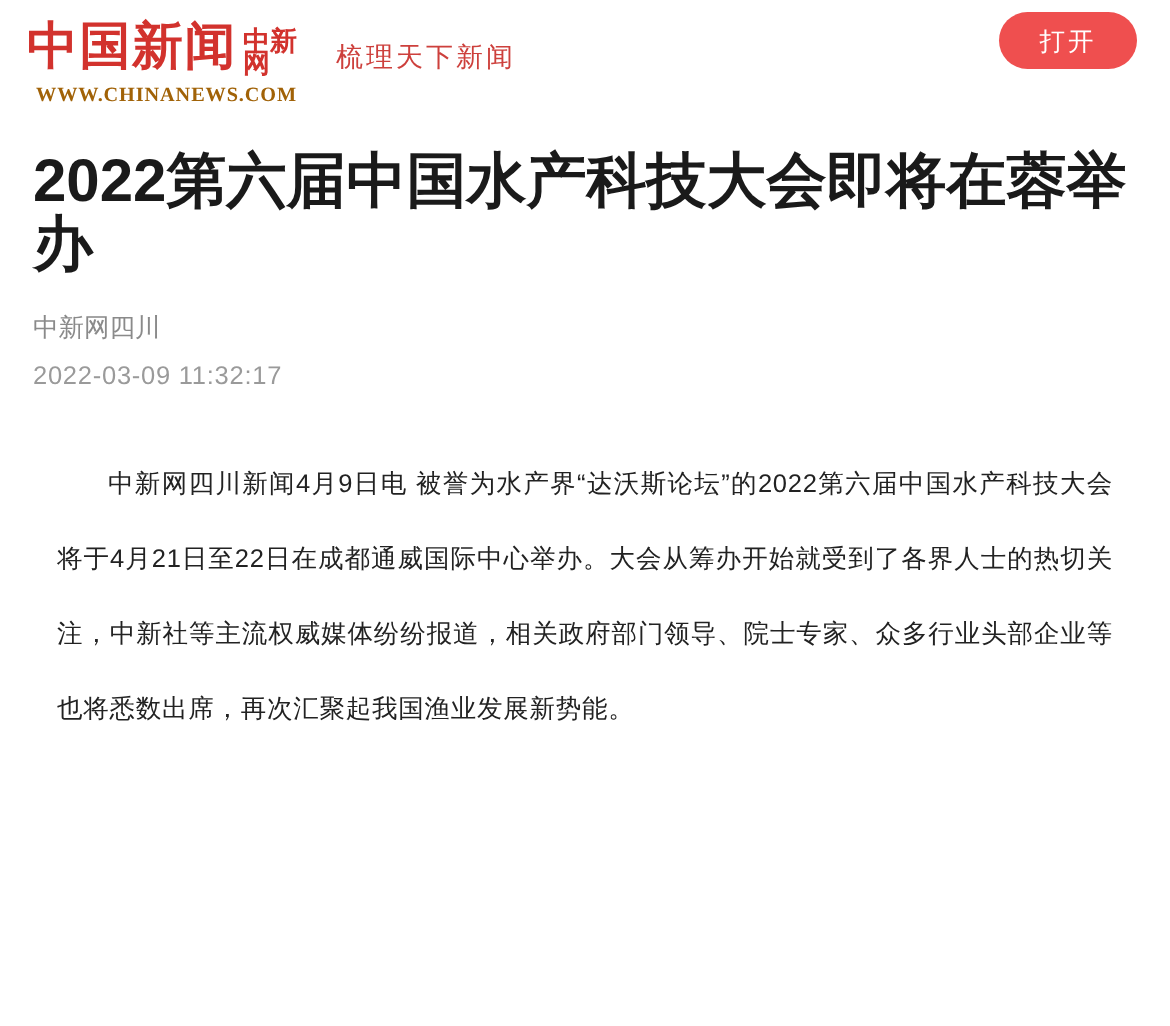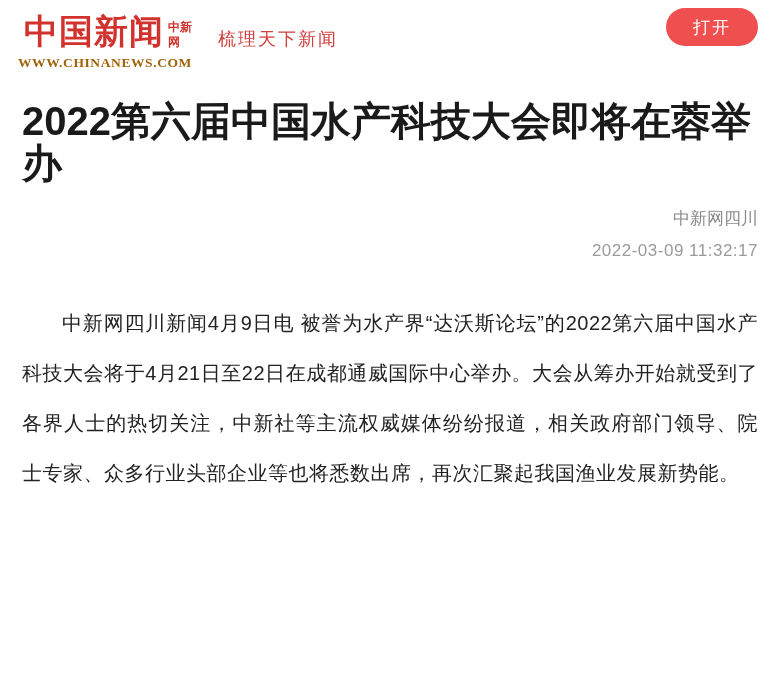--- a/index.html
+++ b/index.html
@@ -47,21 +47,21 @@
     letter-spacing: 1px;
     white-space: nowrap;
   }
   .brand-cn-stack {
     display: flex;
     flex-direction: column;
     justify-content: center;
     margin-left: 4px;
     color: #d2322d;
     font-family: "DejaVu Serif", "Liberation Serif", serif;
-    font-size: 12px;
+    font-size: 18px;
     line-height: 15px;
     font-weight: bold;
   }
   .brand-url {
     margin-top: 5px;
     font-family: Liberation Serif, serif;
     font-size: 13.5px;
     letter-spacing: 0.6px;
     color: #a16207;
     font-weight: bold;
@@ -103,42 +103,41 @@
     margin: 10px 0 0 0;
     font-family: "Liberation Sans", sans-serif;
     font-weight: bold;
     font-size: 40px;
     line-height: 42px;
     color: #1a1a1a;
     letter-spacing: 0px;
   }
   .meta {
     margin-top: 22px;
-    text-align: right;
   }
   .meta-source {
     font-size: 17px;
     line-height: 26px;
     color: #8a8a8a;
   }
   .meta-time {
     margin-top: 6px;
     font-size: 17px;
     line-height: 26px;
     color: #9a9a9a;
     letter-spacing: 0.5px;
   }
   .body {
     margin-top: 34px;
   }
   .body p {
-    margin: 0;
+    margin: 16px;
     text-indent: 2em;
     font-family: "Liberation Sans", sans-serif;
-    font-size: 20px;
+    font-size: 17px;
     line-height: 50px;
     color: #222222;
     text-align: justify;
     letter-spacing: 0.5px;
   }
 </style>
 </head>
 <body>
 
 <div class="page">

